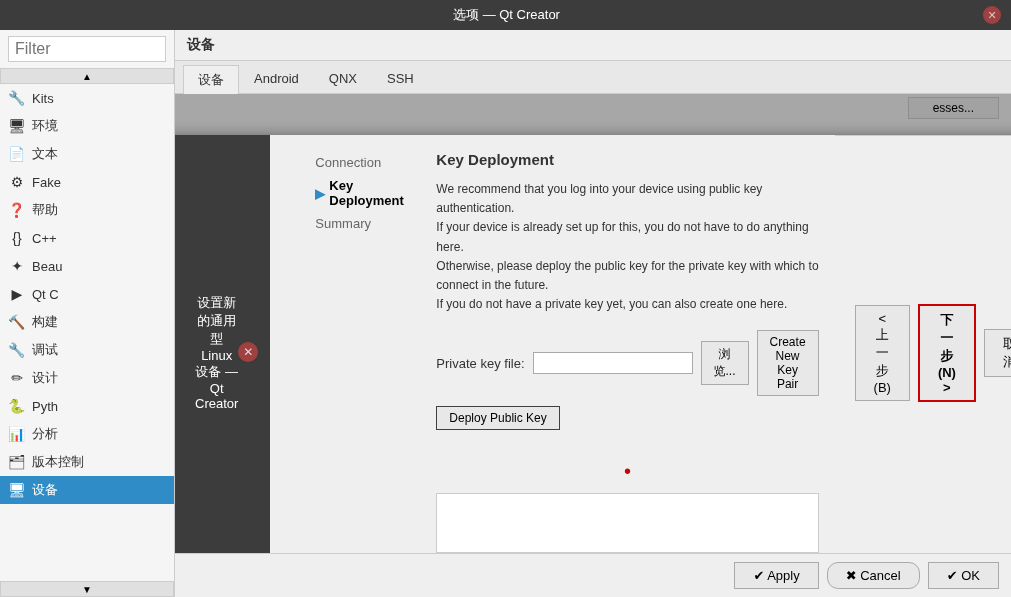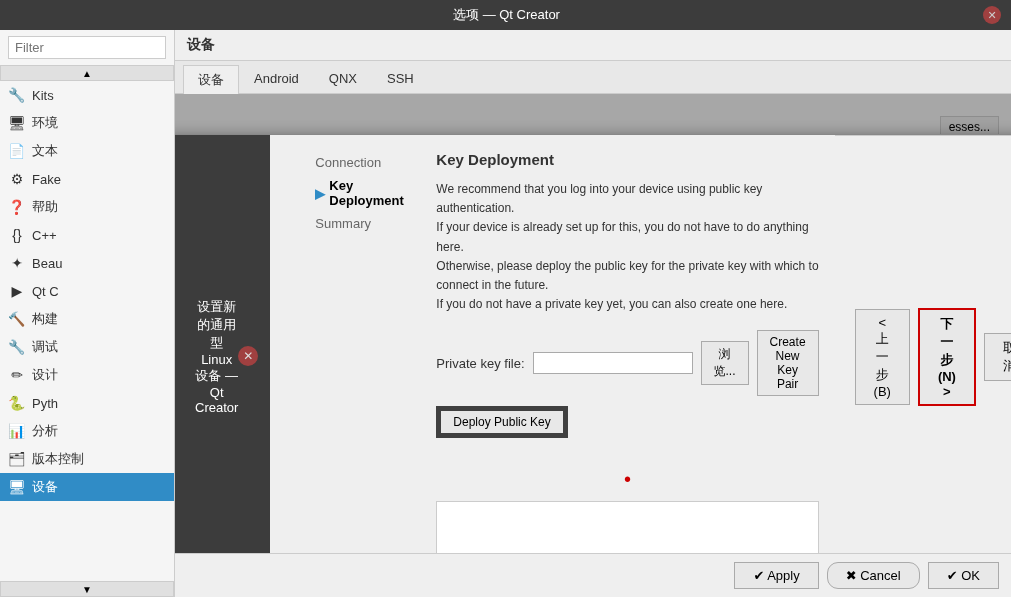--- a/index.html
+++ b/index.html
@@ -63,21 +63,21 @@
       border-right: 1px solid #ccc;
       display: flex;
       flex-direction: column;
       flex-shrink: 0;
     }
     .filter-input {
       margin: 6px 8px;
       padding: 3px 6px;
       border: 1px solid #ccc;
       background: #fff;
-      font-size: 13px;
+      font-size: 16px;
       width: calc(100% - 16px);
       outline: none;
     }
     .sidebar-scroll {
       flex: 1;
       overflow-y: auto;
     }
     .sidebar-item {
       display: flex;
       align-items: center;
@@ -157,22 +157,22 @@
       flex: 1;
       padding: 12px;
       overflow: auto;
       position: relative;
     }
 
     
     .addresses-btn {
       position: absolute;
       right: 12px;
-      top: 22px;
-      padding: 3px 8px;
+      top: 3px;
+      padding: 3px 24px;
       background: #e8e8e8;
       border: 1px solid #ccc;
       cursor: pointer;
       font-size: 12px;
     }
 
     
     .bottom-toolbar {
       display: flex;
       justify-content: flex-end;
@@ -310,21 +310,21 @@
     }
     .form-btn {
       padding: 4px 12px;
       border: 1px solid #aaa;
       background: #e8e8e8;
       cursor: pointer;
       font-size: 12px;
     }
     .deploy-btn {
       padding: 4px 12px;
-      border: 5px solid #404040;
+      border: 1px solid #404040;
       background: #e8e8e8;
       cursor: pointer;
       font-size: 12px;
     }
     .modal-footer {
       display: flex;
       justify-content: flex-end;
       align-items: center;
       padding: 10px 20px;
       gap: 8px;

